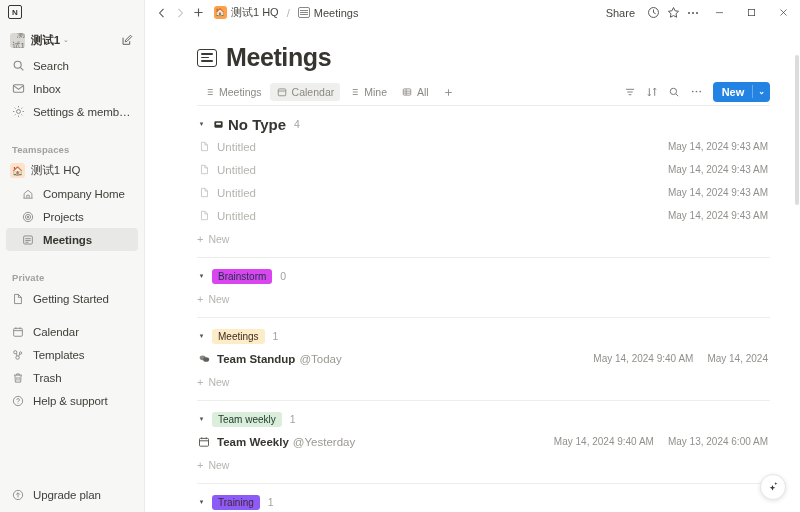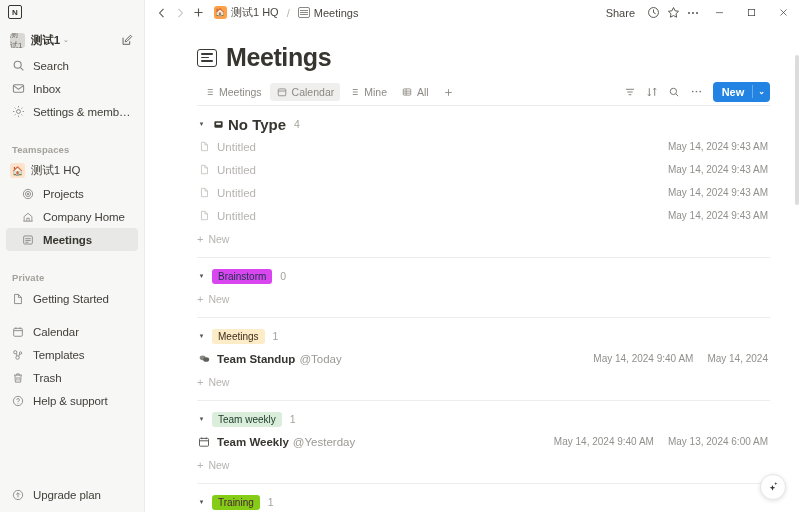--- a/index.html
+++ b/index.html
@@ -25,21 +25,21 @@
   .sb-logo-row {
     height: 24px; display: flex; align-items: center; padding: 0 8px;
   }
   .sb-logo {
     width: 14px; height: 14px; border: 1.4px solid #37352f; border-radius: 2px;
     display: flex; align-items: center; justify-content: center;
     font-size: 8px; font-weight: bold; color: #37352f;
   }
   .ws-row {
     display: flex; align-items: center; height: 24px; margin: 4px 6px 2px 6px;
-    padding: 0 4px; border-radius: 4px; cursor: pointer;
+    padding: 0 4px; border-radius: 4px; cursor: pointer; text-align: right;
   }
   .ws-icon {
     width: 15px; height: 15px; border-radius: 3px; background: #d9d8d5;
     color: #6b6a66; font-size: 8px; display: flex; align-items: center; justify-content: center;
     margin-right: 6px; overflow: hidden; flex: 0 0 15px;
   }
   .ws-name { font-size: 11.5px; font-weight: 600; color: #37352f; letter-spacing: -0.1px;}
   .chev { margin-left: 3px; font-size: 7px; color: #8d8b85; }
   .ws-spacer { flex: 1; }
   .edit-icon { width: 14px; height: 14px; color: #5f5e5a; display:flex; align-items:center; justify-content:center;}
@@ -254,38 +254,38 @@
 
     <div class="section-head">Teamspaces</div>
 
     <div class="nav-item">
       <span class="hq-ico">🏠</span>
       <span class="nav-label">测试1 HQ</span>
     </div>
 
     <div class="nav-item indent">
       <span class="nav-ico">
+        <svg width="12" height="12" viewBox="0 0 16 16" fill="none" stroke="currentColor" stroke-width="1.15">
+          <path d="M1.8 13.6h12.4"></path>
+            <path d="M2.8 13.4V7.4L8 3.1l5.2 4.3v6"></path>
+            <path d="M6.4 13.3V9.6h3.2v3.7"></path>
+        </svg>
+      </span>
+      <span class="nav-label">Company Home</span>
+    </div>
+
+    <div class="nav-item indent">
+      <span class="nav-ico">
         <svg width="12" height="12" viewBox="0 0 16 16" fill="none" stroke="currentColor" stroke-width="1.2">
           <circle cx="8" cy="8" r="6.2"></circle>
             <circle cx="8" cy="8" r="3.4"></circle>
             <circle cx="8" cy="8" r="1" fill="currentColor"></circle>
         </svg>
       </span>
       <span class="nav-label">Projects</span>
-    </div>
-
-    <div class="nav-item indent">
-      <span class="nav-ico">
-        <svg width="12" height="12" viewBox="0 0 16 16" fill="none" stroke="currentColor" stroke-width="1.15">
-          <path d="M1.8 13.6h12.4"></path>
-            <path d="M2.8 13.4V7.4L8 3.1l5.2 4.3v6"></path>
-            <path d="M6.4 13.3V9.6h3.2v3.7"></path>
-        </svg>
-      </span>
-      <span class="nav-label">Company Home</span>
     </div>
 
     <div class="nav-item indent active">
       <span class="nav-ico">
         <svg width="12" height="12" viewBox="0 0 16 16" fill="none" stroke="currentColor" stroke-width="1.2">
           <rect x="2.2" y="2.6" width="11.6" height="10.8" rx="1.5"></rect>
           <path d="M4.4 6.2h7.2M4.4 8.6h7.2M4.4 11h4.4"></path>
         </svg>
       </span>
       <span class="nav-label">Meetings</span>
@@ -668,21 +668,21 @@
           <div class="new-row">
             <span class="plus-s">+</span>
             <span>New</span>
           </div>
           <div class="divider-line"></div>
         </div>
 
         <div class="group">
           <div class="group-head">
             <span class="caret">▾</span>
-            <span class="badge" style="background:#84cc16;color:#4c2238">Training</span>
+            <span class="badge" style="background:#8b5cf6;color:#4c2238">Training</span>
             <span class="gcount">1</span>
           </div>
 
         </div>
 
       </div>
     </div>
 
     <div class="scrollbar">
       <div class="scrollthumb"></div>

